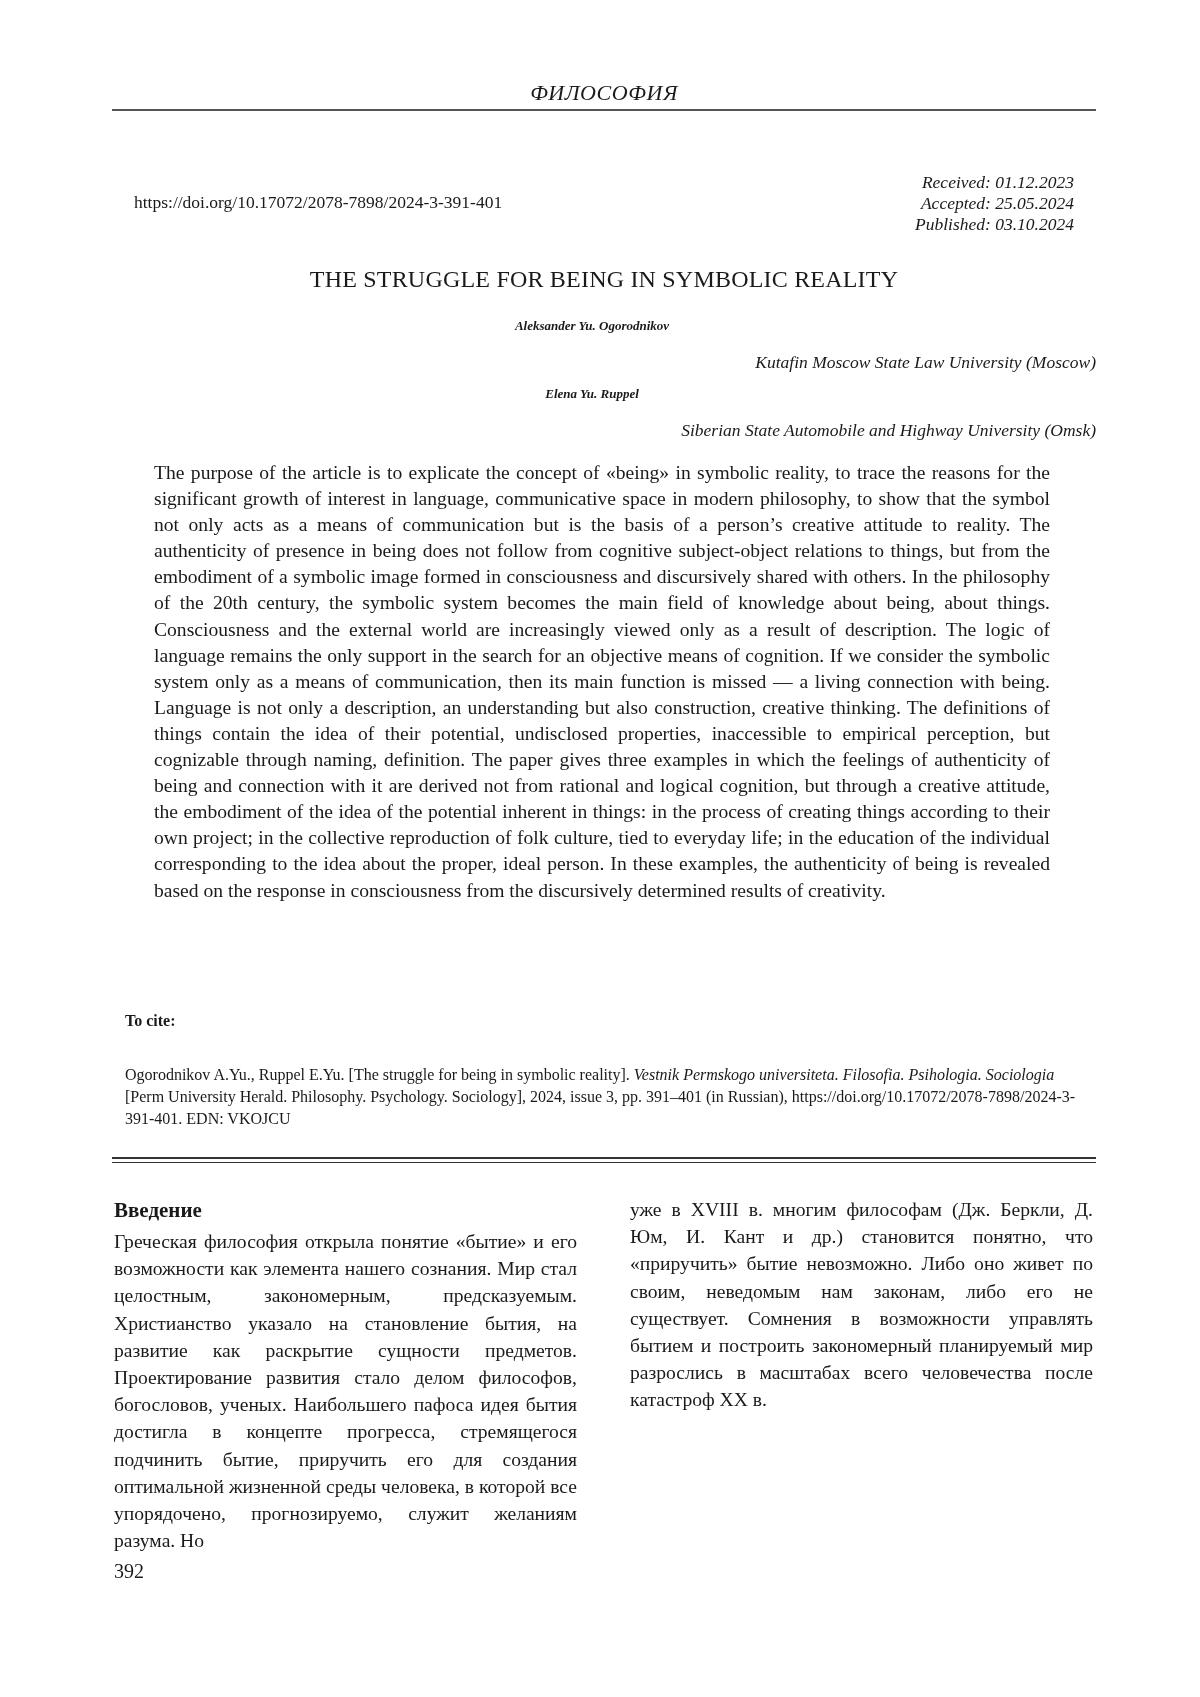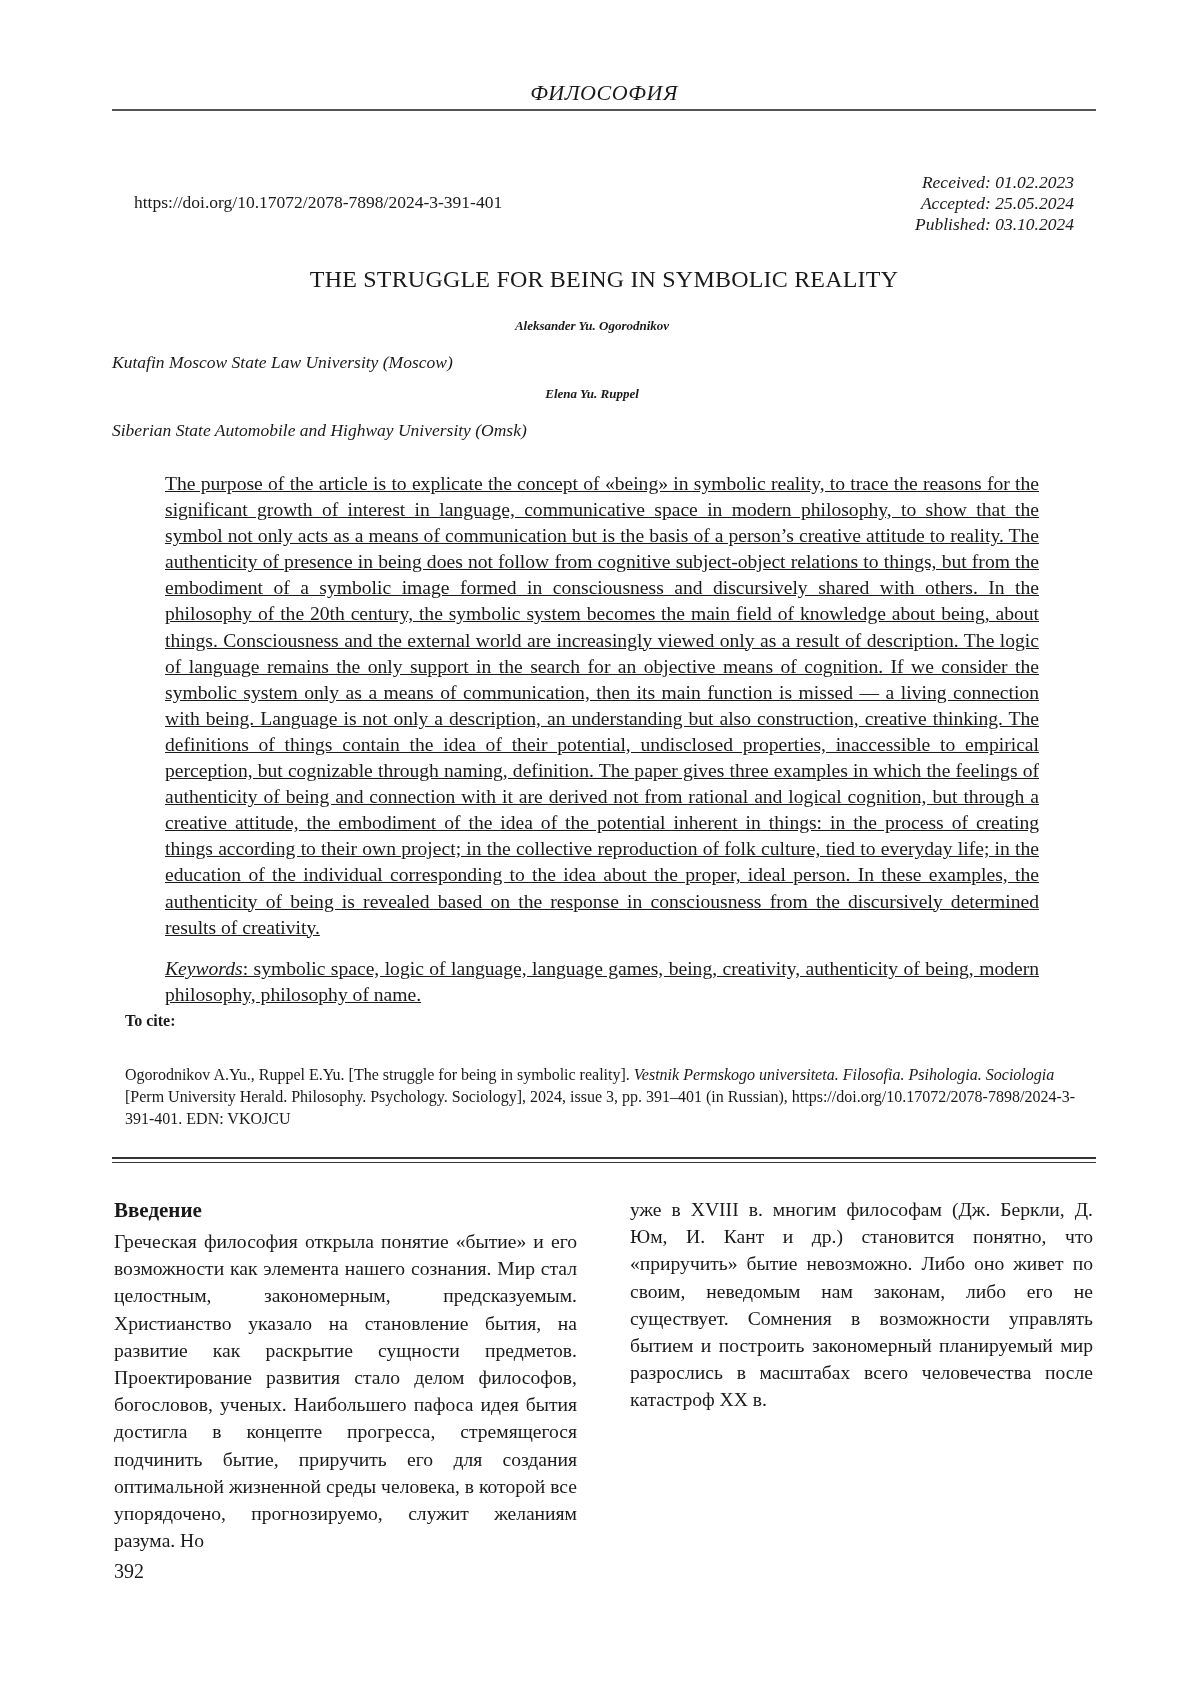--- a/index.html
+++ b/index.html
@@ -24,28 +24,28 @@
   }
   .title {
     position: absolute; left: 112px; top: 266px; width: 984px; text-align: center;
     font-weight: normal; font-size: 24px; letter-spacing: 0.2px;
   }
   .author {
     position: absolute; left: 100px; width: 984px; text-align: center;
     font-weight: bold; font-style: italic; font-size: 13px;
   }
   .affil {
-    position: absolute; left: 112px; width: 984px; text-align: left;
+    position: absolute; left: 112px; width: 984px; text-align: right;
     font-style: italic; font-size: 17.5px;
   }
   .abstract {
     position: absolute; left: 150px; top: 456px; width: 904px;
     font-size: 19.6px; line-height: 26.1px; text-align: justify;
   }
-  .abstract p { margin: 15px; text-decoration: underline; }
+  .abstract p { margin: 4px; }
   .kw-label { font-style: italic; }
   .cite-label {
     position: absolute; left: 125px; top: 1012px; font-weight: bold; font-size: 16px;
   }
   .cite-text {
     position: absolute; left: 125px; top: 1064px; width: 958px;
     font-size: 16px; line-height: 22px;
   }
   .cite-text .it { font-style: italic; }
   .double-rule {
@@ -68,35 +68,34 @@
   }
 </style>
 </head>
 <body>
 
 <div class="running-head">ФИЛОСОФИЯ</div>
 <div class="head-rule"></div>
 
 <div class="doi">https://doi.org/10.17072/2078-7898/2024-3-391-401</div>
 <div class="dates">
-  <div>Received: 01.02.2023</div>
+  <div>Received: 01.12.2023</div>
   <div>Accepted: 25.05.2024</div>
   <div>Published: 03.10.2024</div>
 </div>
 
 <div class="title">THE STRUGGLE FOR BEING IN SYMBOLIC REALITY</div>
 
 <div class="author" style="top:318px;">Aleksander Yu. Ogorodnikov</div>
 <div class="affil" style="top:352px;">Kutafin Moscow State Law University (Moscow)</div>
 <div class="author" style="top:386px;">Elena Yu. Ruppel</div>
 <div class="affil" style="top:420px;">Siberian State Automobile and Highway University (Omsk)</div>
 
 <div class="abstract">
   <p>The purpose of the article is to explicate the concept of «being» in symbolic reality, to trace the reasons for the significant growth of interest in language, communicative space in modern philosophy, to show that the symbol not only acts as a means of communication but is the basis of a person’s creative attitude to reality. The authenticity of presence in being does not follow from cognitive subject-object relations to things, but from the embodiment of a symbolic image formed in consciousness and discursively shared with others. In the philosophy of the 20th century, the symbolic system becomes the main field of knowledge about being, about things. Consciousness and the external world are increasingly viewed only as a result of description. The logic of language remains the only support in the search for an objective means of cognition. If we consider the symbolic system only as a means of communication, then its main function is missed — a living connection with being. Language is not only a description, an understand­ing but also construction, creative thinking. The definitions of things contain the idea of their potential, undisclosed properties, inaccessible to empirical perception, but cognizable through naming, definition. The paper gives three examples in which the feelings of authenticity of being and connection with it are derived not from rational and logical cognition, but through a creative attitude, the embodiment of the idea of the potential inherent in things: in the process of creating things according to their own project; in the collective reproduction of folk culture, tied to everyday life; in the education of the individual corre­sponding to the idea about the proper, ideal person. In these examples, the authenticity of being is re­vealed based on the response in consciousness from the discursively determined results of creativity.</p>
-  <p><span class="kw-label">Keywords</span><span>: symbolic space, logic of language, language games, being, creativity, authenticity of being, modern philosophy, philosophy of name.</span></p>
 </div>
 
 <div class="cite-label">To cite:</div>
 <div class="cite-text"><span>Ogorodnikov A.Yu., Ruppel E.Yu. [The struggle for being in symbolic reality]. </span><span class="it">Vestnik Permskogo universiteta. Filosofia. Psiholo­gia. Sociologia</span><span> [Perm University Herald. Philosophy. Psychology. Sociology], 2024, issue 3, pp. 391–401 (in Russian), https://doi.org/10.17072/2078-7898/2024-3-391-401. EDN: VKOJCU</span></div>
 
 <div class="double-rule"></div>
 
 <div class="section-heading">Введение</div>
 <div class="col col-left">
   <p>Греческая философия открыла понятие «бытие» и его возможности как элемента нашего созна­ния. Мир стал целостным, закономерным, пред­сказуемым. Христианство указало на становле­ние бытия, на развитие как раскрытие сущности предметов. Проектирование развития стало де­лом философов, богословов, ученых. Наиболь­шего пафоса идея бытия достигла в концепте прогресса, стремящегося подчинить бытие, при­ручить его для создания оптимальной жизнен­ной среды человека, в которой все упорядочено, прогнозируемо, служит желаниям разума. Но</p>

